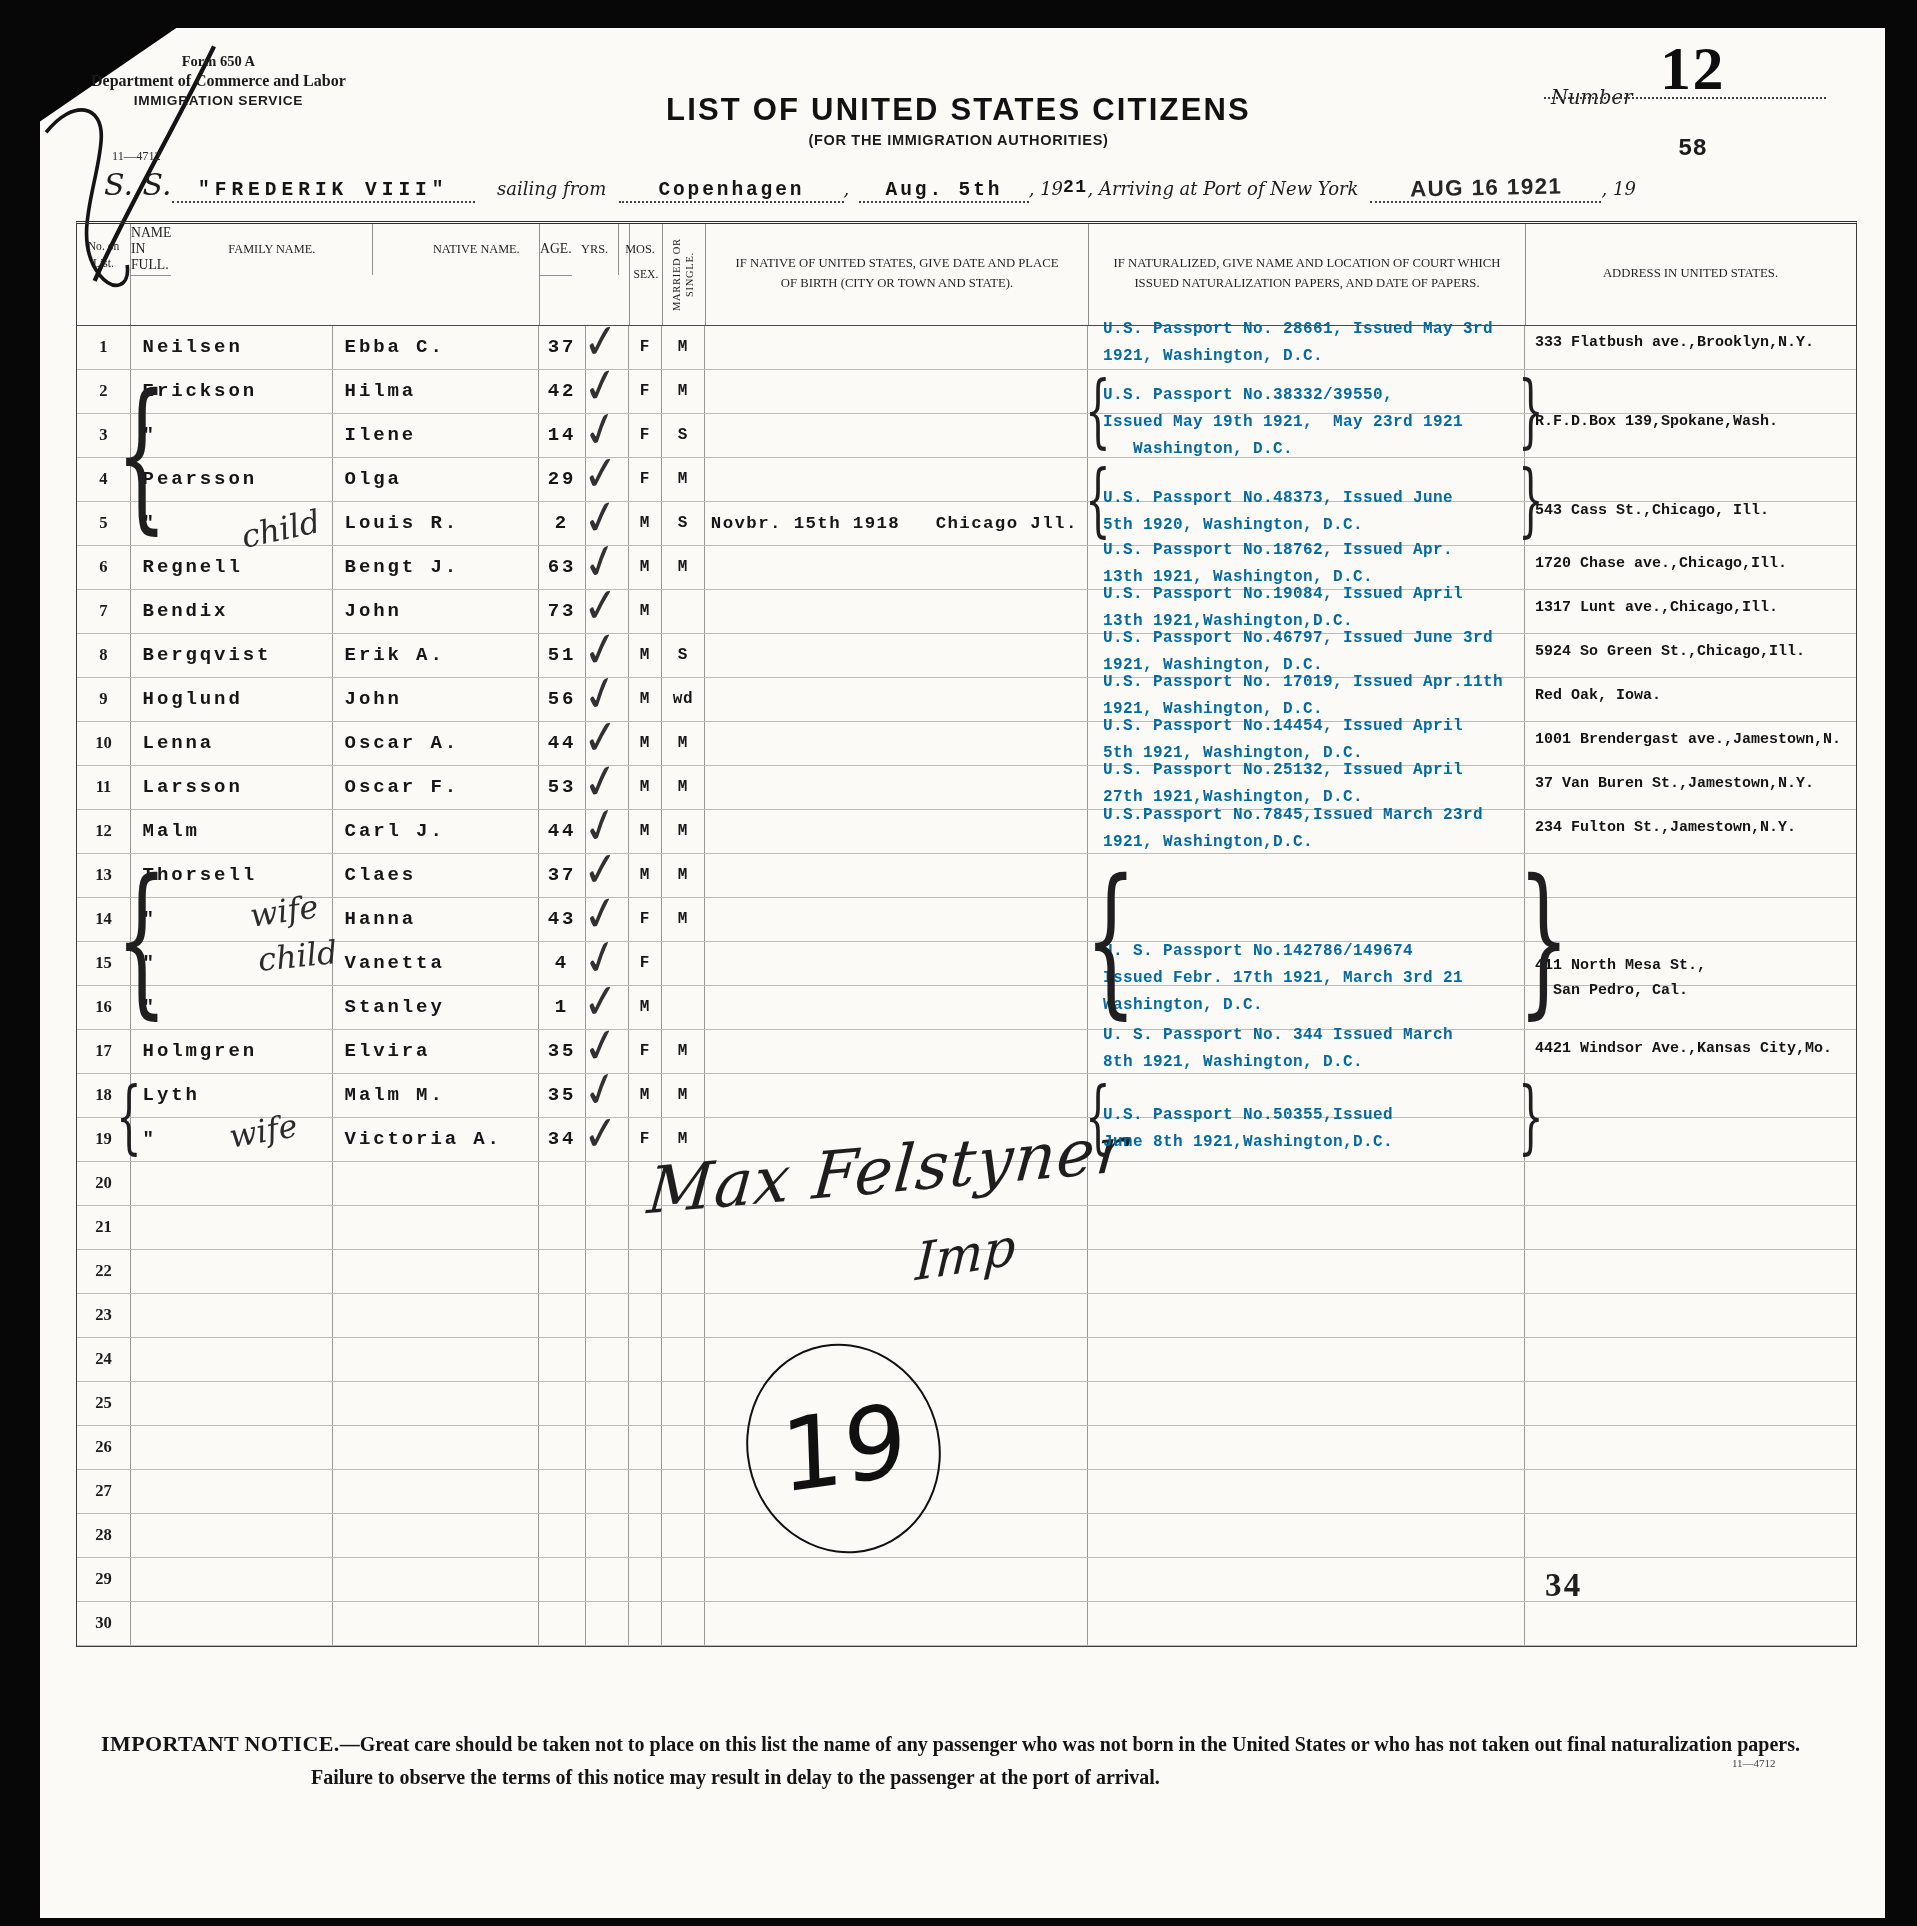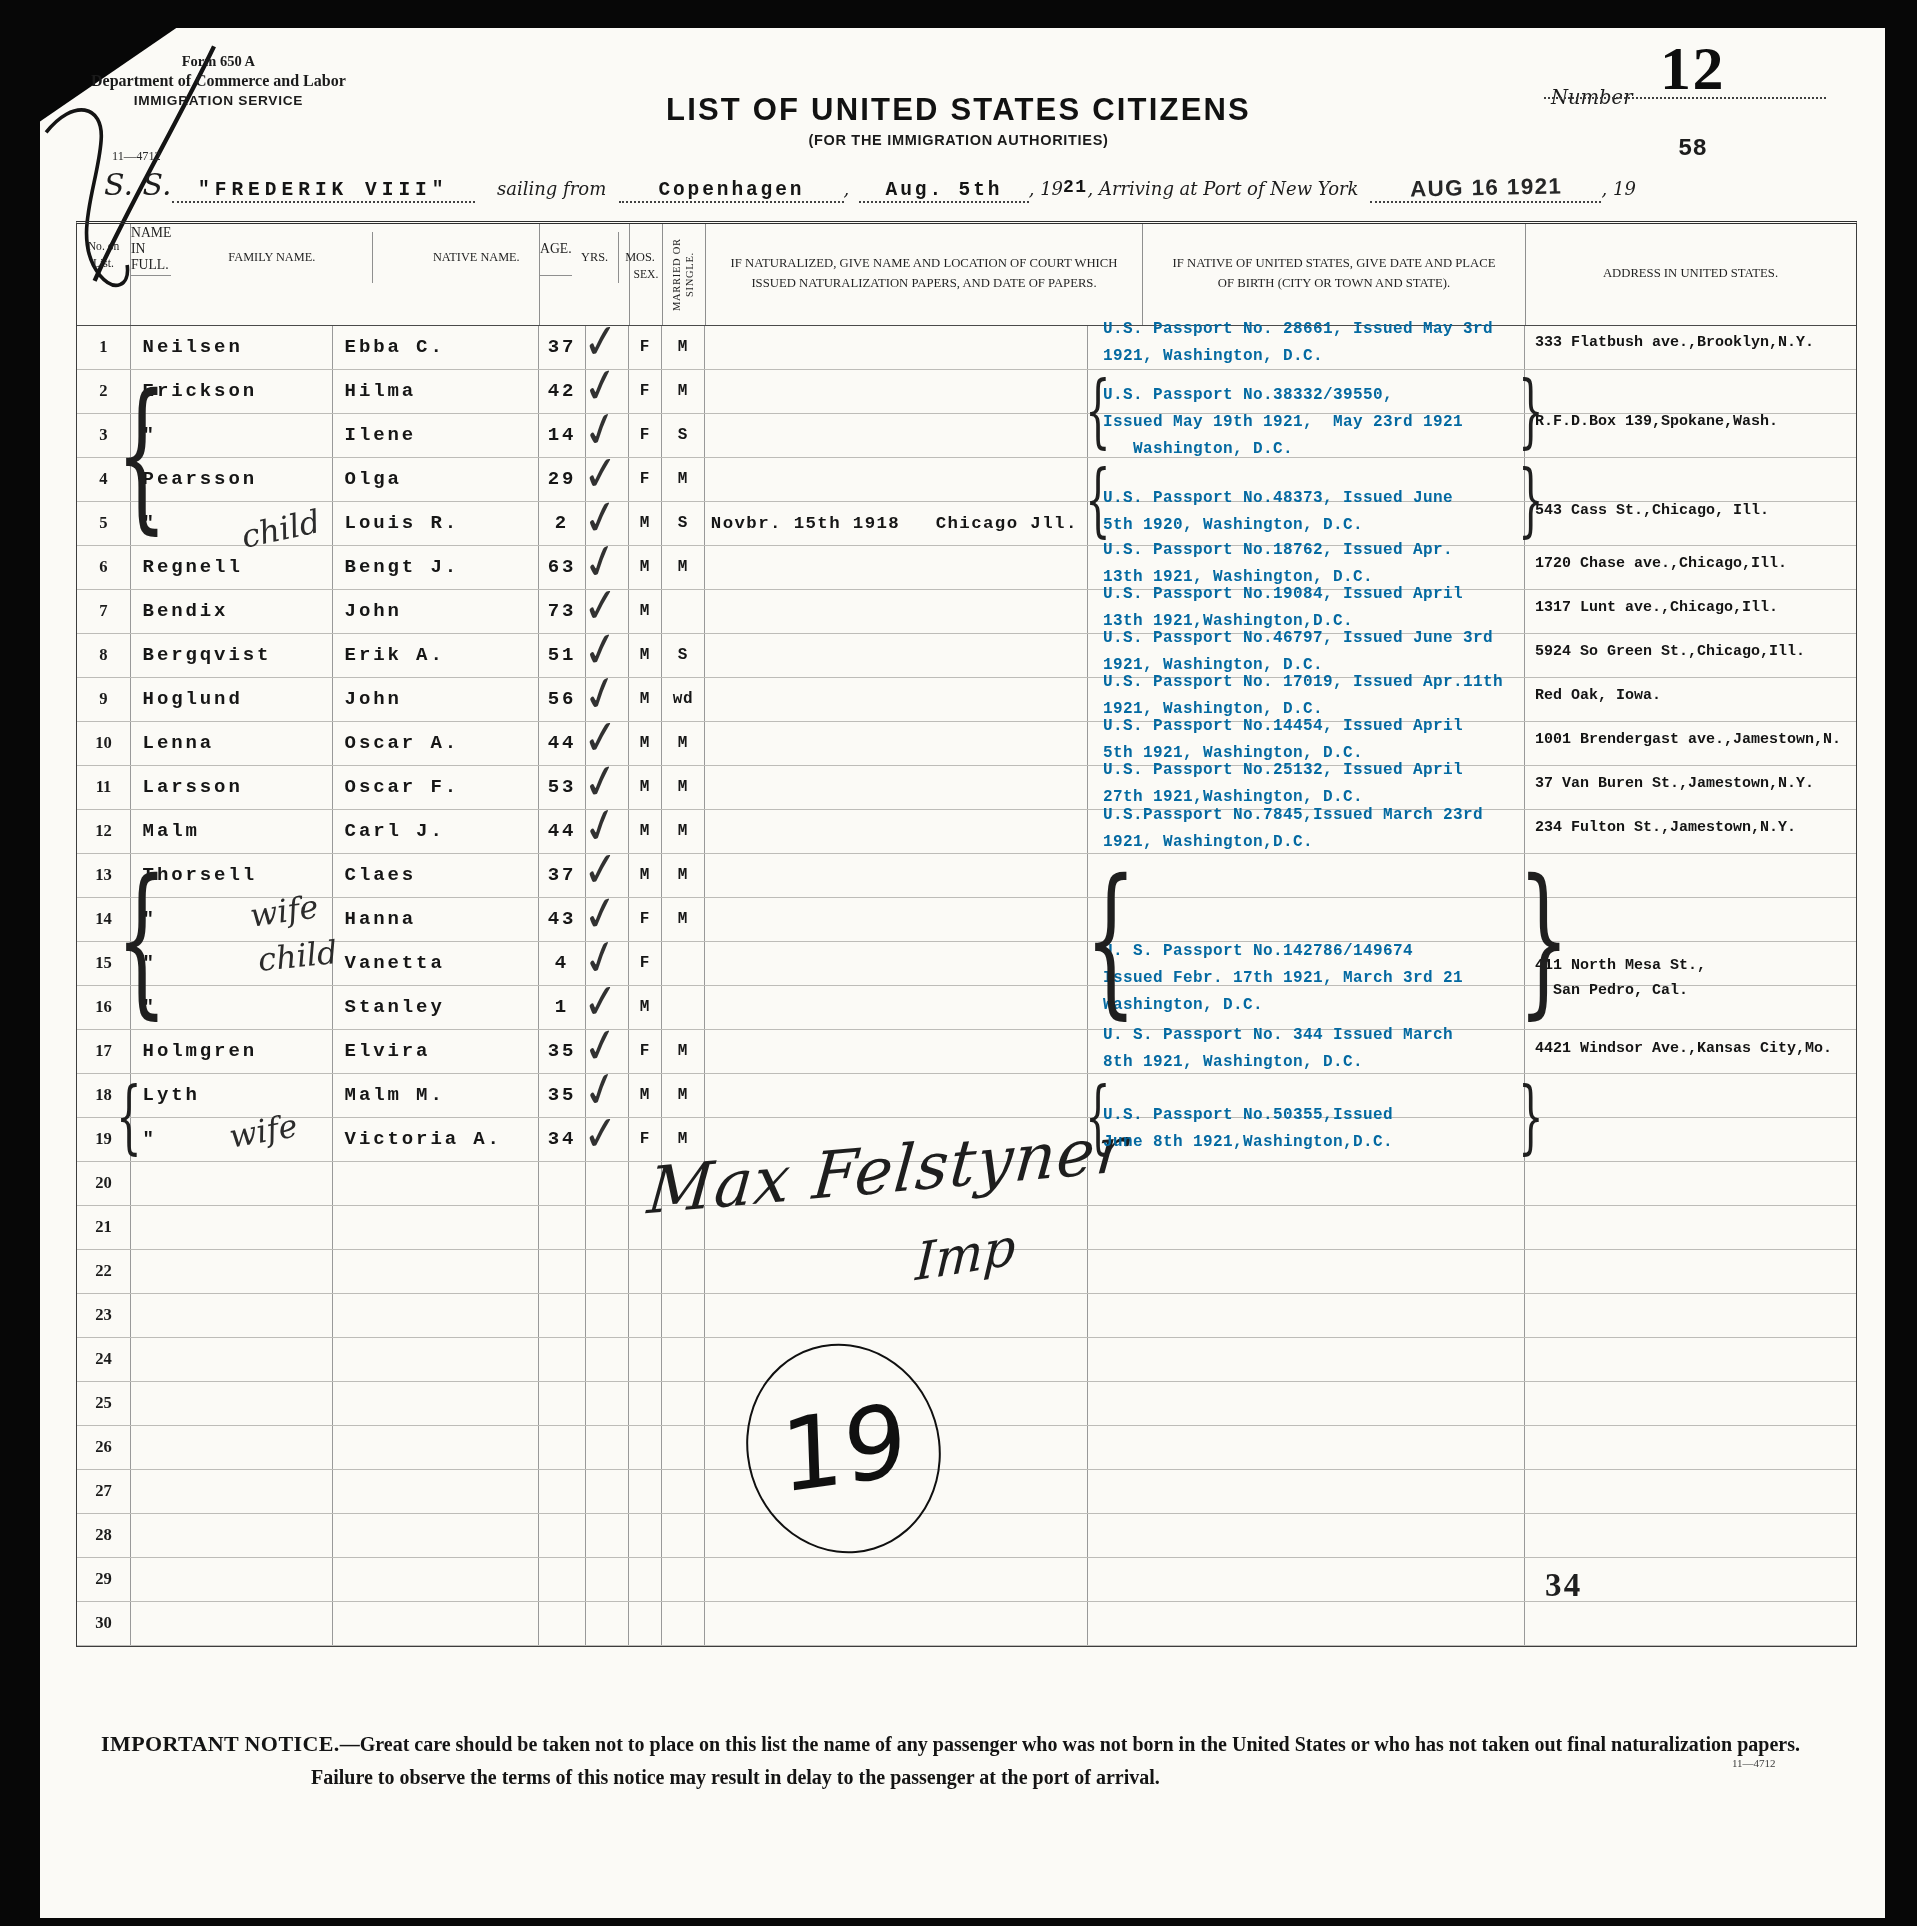--- a/index.html
+++ b/index.html
@@ -44,21 +44,21 @@
   .vo-year-typed{font-size:18px;letter-spacing:1.4px;position:relative;top:-2.9px;}
   
   .manifest{position:absolute;left:36px;top:193px;width:1779px;border:1.4px solid #3d3d3d;border-top:3.6px double #2e2e2e;box-sizing:content-box;background:transparent;}
   .thead{display:flex;height:101px;border-bottom:1.4px solid #4a4a4a;color:#1f1f1f;}
   .th{box-sizing:border-box;border-right:0.7px solid #8f8f8f;}
   .w-no{width:54px;}.w-fam{width:202px;}.w-giv{width:206px;}.w-yrs{width:47px;}.w-mos{width:43px;}
   .w-sex{width:33px;}.w-ms{width:43px;}.w-birth{width:383px;}.w-nat{width:437px;}.w-addr{width:329px;}
   .hno{font-size:11.6px;text-align:center;padding-top:14.5px;line-height:1.5;}
   .grp{display:flex;flex-direction:row;}
   .grp-top{height:51px;display:flex;align-items:center;justify-content:center;font-size:13.7px;border-bottom:0.7px solid #8f8f8f;}
-  .grp-sub{display:flex;height:51px;margin-top:8px;}
+  .grp-sub{display:flex;height:51px;}
   .grp-sub .sub{box-sizing:border-box;display:flex;align-items:center;justify-content:center;font-size:12.3px;}
   .grp-sub .sub.brd{border-right:0.7px solid #8f8f8f;}
   .hsex{display:flex;align-items:center;justify-content:center;font-size:11.6px;}
   .hms{display:flex;align-items:center;justify-content:center;}
   .hms .vert{writing-mode:vertical-rl;transform:rotate(180deg);font-size:10.5px;letter-spacing:0.7px;line-height:1.2;text-align:center;}
   .hbig{display:flex;align-items:center;justify-content:center;text-align:center;font-size:12.7px;line-height:1.55;padding:0 20px;}
   .last{border-right:none !important;}
   .tbody{position:relative;}
   .trow{display:flex;height:44px;border-bottom:0.7px solid #bdbcb8;box-sizing:border-box;}
   .c{height:100%;box-sizing:border-box;border-right:0.7px solid #999;display:flex;align-items:center;overflow:visible;}
@@ -153,22 +153,22 @@
         <div class="grp-top">AGE.</div>
         <div class="grp-sub">
           <div class="sub brd w-yrs">YRS.</div>
           <div class="sub w-mos">MOS.</div>
         </div>
       </div>
       <div class="th w-sex hsex">SEX.</div>
       <div class="th w-ms hms">
         <span class="vert">MARRIED OR SINGLE.</span>
       </div>
+      <div class="th w-birth hbig">IF NATIVE OF UNITED STATES, GIVE DATE AND PLACE OF BIRTH (CITY OR TOWN AND STATE).</div>
       <div class="th w-nat hbig">IF NATURALIZED, GIVE NAME AND LOCATION OF COURT WHICH ISSUED NATURALIZATION PAPERS, AND DATE OF PAPERS.</div>
-      <div class="th w-birth hbig">IF NATIVE OF UNITED STATES, GIVE DATE AND PLACE OF BIRTH (CITY OR TOWN AND STATE).</div>
       <div class="th w-addr hbig last">ADDRESS IN UNITED STATES.</div>
     </div>
     <div class="tbody">
         <div class="trow">
           <div class="c c-no serifnum">1</div>
           <div class="c c-fam tw">Neilsen</div>
           <div class="c c-giv tw">Ebba C.</div>
           <div class="c c-yrs tw ctr">37</div>
           <div class="c c-mos">
             <span class="check" style="transform: rotate(-4deg) scaleY(1.15);">✓</span>

